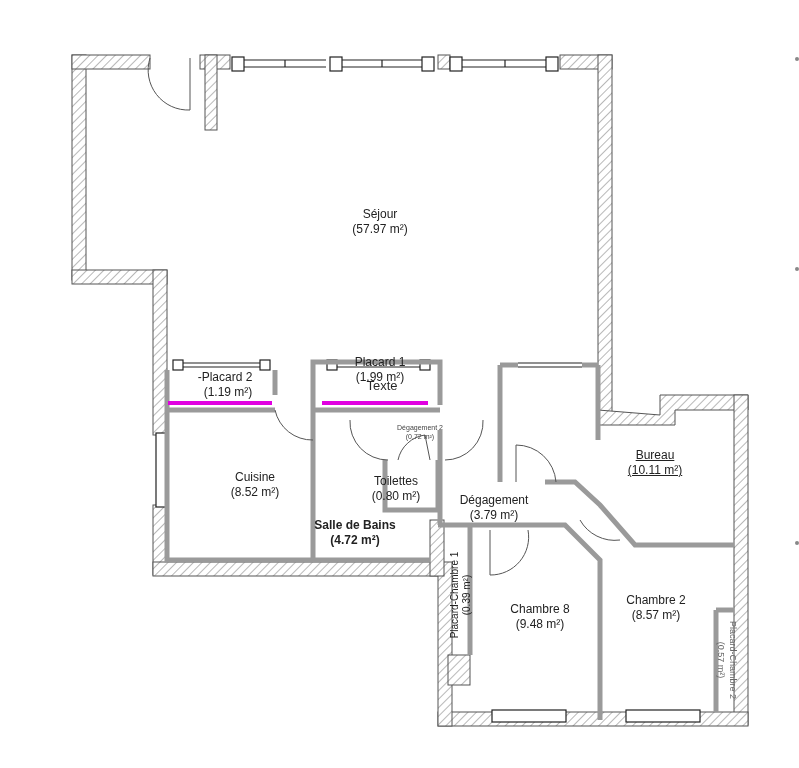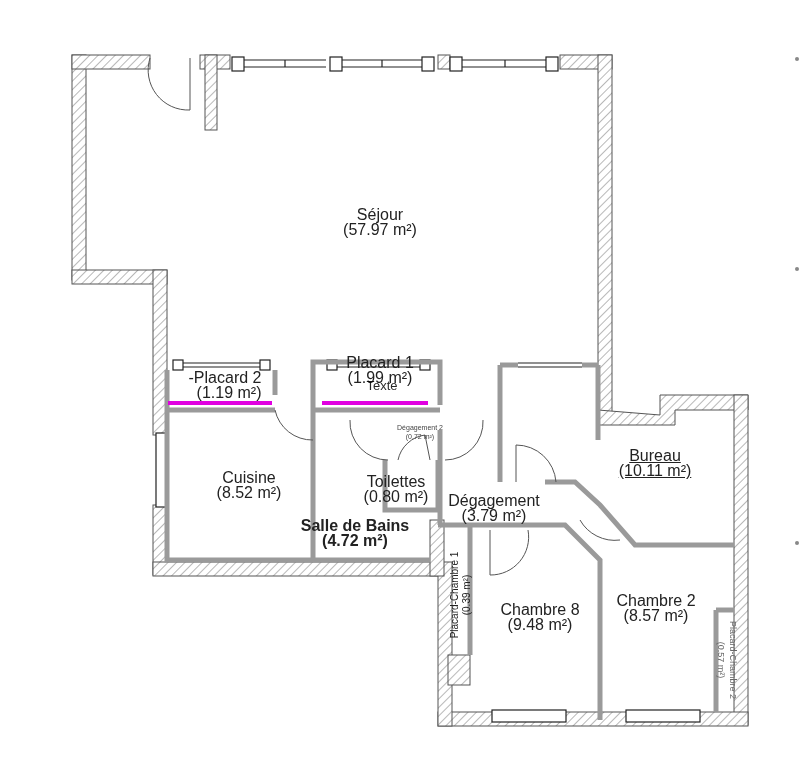--- a/index.html
+++ b/index.html
@@ -1,18 +1,18 @@
 <!DOCTYPE html>
 <html><head>
 <meta charset="utf-8">
 <style>
   html, body { margin:0; padding:0; background:#ffffff; }
   body { width:799px; height:768px; position:relative; overflow:hidden; font-family:"Liberation Sans", sans-serif; }
   #plan { position:absolute; left:0; top:0; width:799px; height:768px; }
-  .room-label { position:absolute; text-align:center; color:#222; font-size:16px; line-height:15px; white-space:nowrap; transform:translate(-50%,-50%); }
+  .room-label { position:absolute; text-align:center; color:#222; font-size:12px; line-height:15px; white-space:nowrap; transform:translate(-50%,-50%); }
   .room-label.small { font-size:7px; line-height:9px; color:#444; }
   .room-label.vert { transform:translate(-50%,-50%) rotate(-90deg); font-size:10px; line-height:12px; }
   .room-label.vert.flip { transform:translate(-50%,-50%) rotate(90deg); font-size:9px; color:#666; }
   .overlay-text { position:absolute; color:#000000; font-size:13px; transform:translate(-50%,-50%); white-space:nowrap; opacity:0.85; }
   .dot { position:absolute; width:4px; height:4px; border-radius:50%; background:#888; }
 </style>
 </head>
 <body>
 
 <svg id="plan" viewBox="0 0 799 768" xmlns="http://www.w3.org/2000/svg">
@@ -136,21 +136,21 @@
 </div>
 <div class="room-label" style="left:380px;top:370px;">
   <div>Placard 1</div>
   <div>(1.99 m²)</div>
 </div>
 <div class="overlay-text" style="left:382px;top:385px;">Texte</div>
 <div class="room-label small" style="left:420px;top:432px;">
   <div>Dégagement 2</div>
   <div>(0.72 m²)</div>
 </div>
-<div class="room-label" style="left:249px;top:485px;">
+<div class="room-label" style="left:255px;top:485px;">
   <div>Cuisine</div>
   <div>(8.52 m²)</div>
 </div>
 <div class="room-label" style="left:396px;top:489px;">
   <div>Toilettes</div>
   <div>(0.80 m²)</div>
 </div>
 <div class="room-label" style="left:355px;top:533px;font-weight:bold;">
   <div>Salle de Bains</div>
   <div>(4.72 m²)</div>

